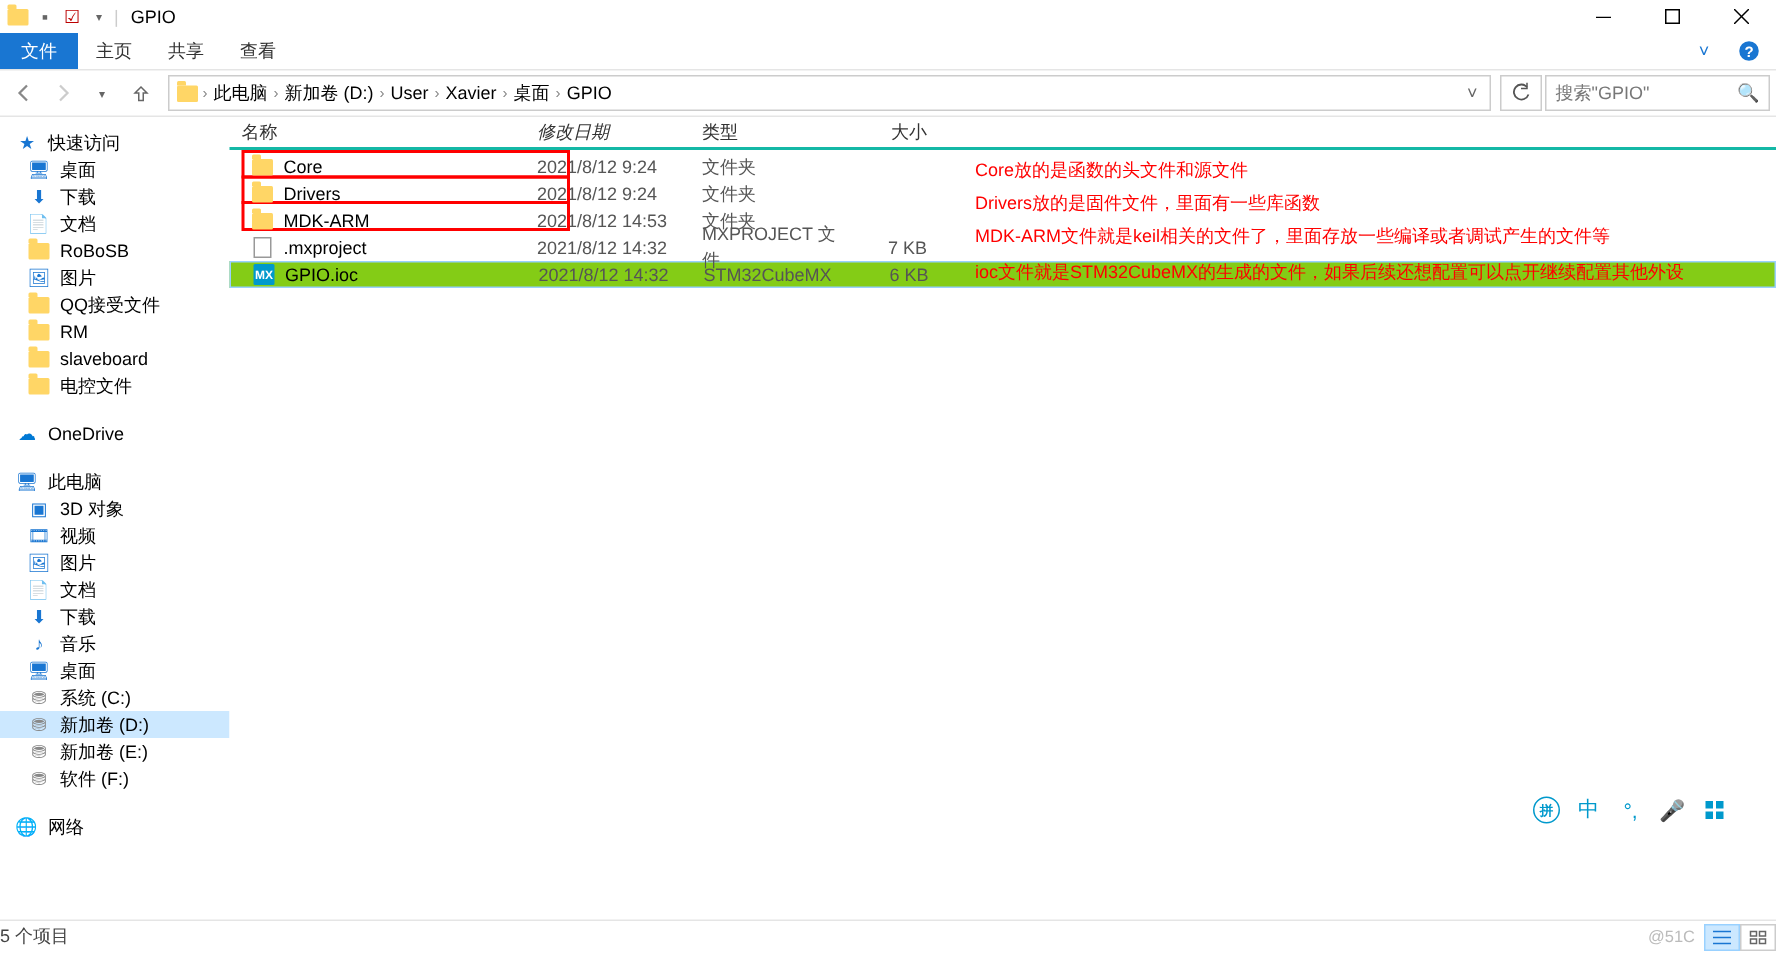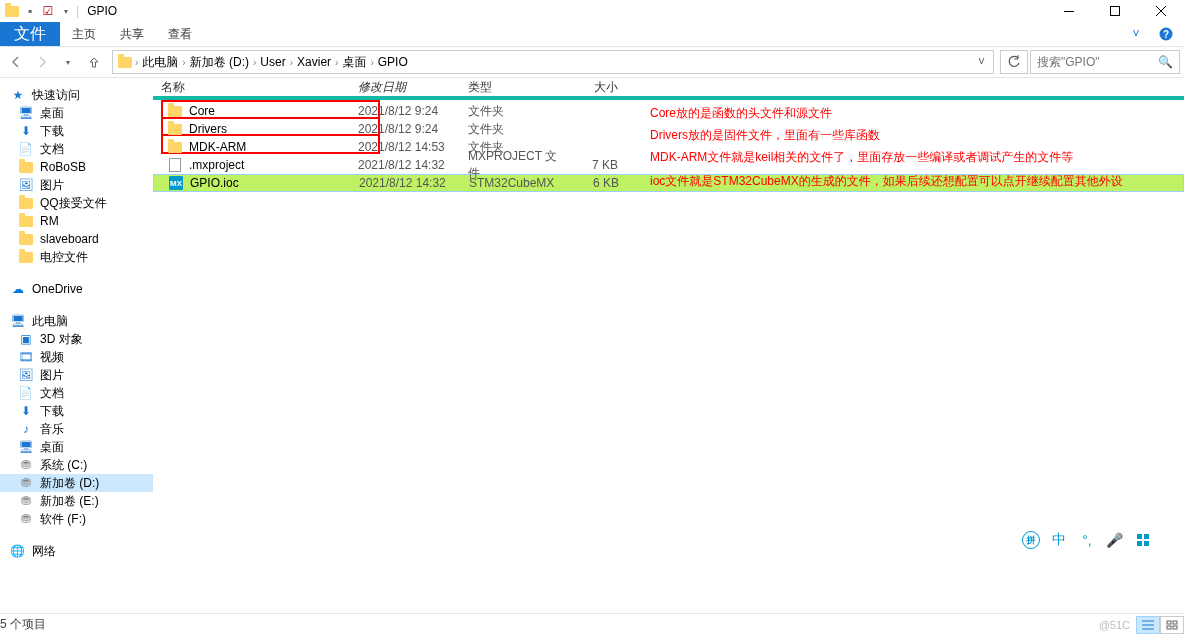--- a/index.html
+++ b/index.html
@@ -7,21 +7,21 @@
 
 .titlebar { height: 22px; display: flex; align-items: center; background: #fff; border-bottom: 0; }
 .titlebar .qat { display: flex; align-items: center; gap: 2px; padding-left: 4px; }
 .titlebar .qat-icon { width: 16px; height: 16px; display: flex; align-items: center; justify-content: center; }
 .titlebar .title-text { margin-left: 8px; font-size: 12px; }
 .titlebar .spacer { flex: 1; }
 .titlebar .win-controls { display: flex; }
 .titlebar .win-btn { width: 46px; height: 22px; display: flex; align-items: center; justify-content: center; color: #000; }
 
 .ribbon-tabs { height: 24px; display: flex; align-items: stretch; background: #fff; }
-.file-tab { background: #1976d2; color: #fff; padding: 0 14px; display: flex; align-items: center; font-size: 16px; }
+.file-tab { background: #1976d2; color: #fff; padding: 0 14px; display: flex; align-items: center; font-size: 12px; }
 .ribbon-tab { padding: 0 12px; display: flex; align-items: center; font-size: 12px; color: #333; }
 .ribbon-tabs .spacer { flex: 1; }
 .help-icon { width: 24px; height: 24px; display: flex; align-items: center; justify-content: center; color: #1976d2; margin-right: 6px; }
 
 .navbar { height: 32px; display: flex; align-items: center; border-top: 1px solid #e5e5e5; border-bottom: 1px solid #e5e5e5; padding: 0 4px; gap: 2px; }
 .nav-btn { width: 24px; height: 24px; display: flex; align-items: center; justify-content: center; color: #888; }
 .address { flex: 1; height: 24px; border: 1px solid #ccc; display: flex; align-items: center; padding: 0 4px; gap: 2px; margin: 0 4px; }
 .crumb { padding: 0 2px; font-size: 12px; }
 .crumb-sep { color: #888; font-size: 10px; }
 .address-drop { margin-left: auto; color: #666; padding: 0 4px; }
@@ -30,29 +30,29 @@
 
 .body-area { display: flex; height: calc(100% - 22px - 24px - 32px - 22px); }
 .sidebar { width: 153px; border-right: 0; overflow-y: auto; padding-top: 8px; }
 .side-group { margin-bottom: 14px; }
 .side-item { display: flex; align-items: center; height: 18px; padding-left: 18px; gap: 6px; font-size: 12px; }
 .side-item.header { padding-left: 10px; }
 .side-item.selected { background: #cce8ff; }
 .side-icon { width: 16px; height: 16px; display: flex; align-items: center; justify-content: center; font-size: 12px; }
 
 .content { flex: 1; display: flex; flex-direction: column; position: relative; }
-.col-headers { display: flex; height: 22px; align-items: center; border-bottom: 4px solid #14b8a6; font-size: 12px; color: #333; }
+.col-headers { display: flex; height: 22px; align-items: center; border-bottom: 2px solid #14b8a6; font-size: 12px; color: #333; }
 .ch-name { width: 205px; padding-left: 8px; }
 .ch-date { width: 110px; font-style: italic; }
 .ch-type { width: 100px; }
 .ch-size { width: 60px; text-align: right; padding-right: 10px; }
 
 .file-list { padding-top: 2px; position: relative; }
 .file-row { display: flex; height: 18px; align-items: center; font-size: 12px; }
-.file-row.selected { background: #bef264; border: 1px solid #99d1ff; }
+.file-row.selected { background: #84cc16; border: 1px solid #99d1ff; }
 .cell-name { width: 205px; padding-left: 14px; display: flex; align-items: center; gap: 6px; }
 .cell-date { width: 110px; color: #555; }
 .cell-type { width: 100px; color: #555; }
 .cell-size { width: 60px; text-align: right; padding-right: 10px; color: #555; }
 .file-icon { width: 16px; height: 16px; display: flex; align-items: center; justify-content: center; }
 .folder-icon { width: 14px; height: 11px; background: #ffd666; border-radius: 1px; position: relative; }
 .folder-icon::before { content: ""; position: absolute; top: -3px; left: 0; width: 6px; height: 3px; background: #ffd666; border-radius: 1px 1px 0 0; }
 .mx-icon { width: 14px; height: 14px; background: #0099cc; color: #fff; font-size: 8px; font-weight: bold; display: flex; align-items: center; justify-content: center; border-radius: 1px; }
 .blank-icon { width: 12px; height: 14px; border: 1px solid #999; background: #fff; }
 

